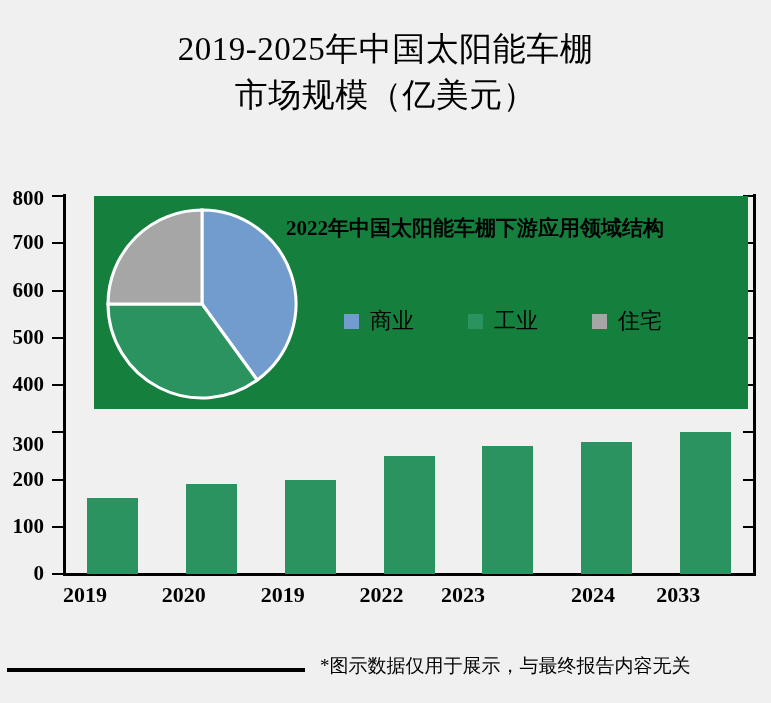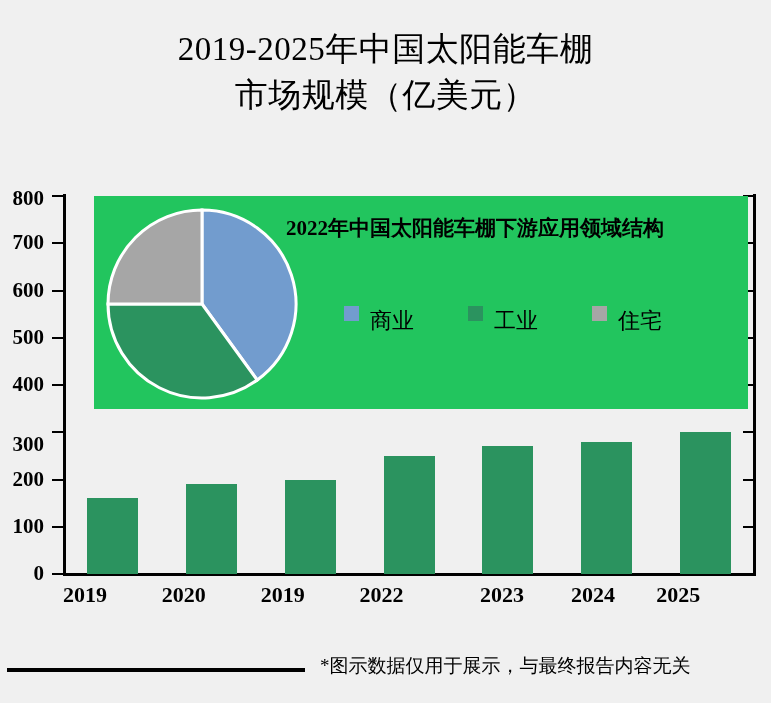--- a/index.html
+++ b/index.html
@@ -98,21 +98,21 @@
     bottom: 0;
   }
 
   
   .inset {
     position: absolute;
     left: 94px;
     top: 26px;    
     width: 654px;
     height: 213px;
-    background: #22c55e;
+    background: #15803d;
   }
   .inset-title {
     position: absolute;
     left: 192px;
     top: 18px;
     font-weight: bold;
     font-size: 21px;
     color: #000;
     white-space: nowrap;
     font-family: "Liberation Serif", "DejaVu Serif", serif;
@@ -126,20 +126,21 @@
   }
   .legend {
     position: absolute;
     left: 250px;
     top: 110px;
     display: flex;
     align-items: center;
   }
   .legend-item {
     display: flex;
+    align-items: center;
     margin-right: 54px;
   }
   .legend-swatch {
     width: 15px;
     height: 15px;
     margin-right: 11px;
   }
   .legend-text {
     font-size: 22px;
     color: #000;
@@ -216,23 +217,23 @@
       <div class="bar" title="2022: 250" style="left: 383.5px; width: 51px; height: 118.125px; bottom: 26px; background: rgb(43, 147, 95);"></div>
       <div class="bar" title="2023: 270" style="left: 482.357px; width: 51px; height: 127.575px; bottom: 26px; background: rgb(43, 147, 95);"></div>
       <div class="bar" title="2024: 280" style="left: 581.214px; width: 51px; height: 132.3px; bottom: 26px; background: rgb(43, 147, 95);"></div>
       <div class="bar" title="2025: 300" style="left: 680.071px; width: 51px; height: 141.75px; bottom: 26px; background: rgb(43, 147, 95);"></div>
     </div>
   <div id="xlabels-layer">
       <div class="xtick-label" style="left: 63px; width: 98.8571px;">2019</div>
       <div class="xtick-label" style="left: 161.857px; width: 98.8571px;">2020</div>
       <div class="xtick-label" style="left: 260.714px; width: 98.8571px;">2019</div>
       <div class="xtick-label" style="left: 359.571px; width: 98.8571px;">2022</div>
-      <div class="xtick-label" style="left: 480px; width: 98.8571px;">2023</div>
+      <div class="xtick-label" style="left: 441px; width: 98.8571px;">2023</div>
       <div class="xtick-label" style="left: 571px; width: 98.8571px;">2024</div>
-      <div class="xtick-label" style="left: 656.143px; width: 98.8571px;">2025</div>
+      <div class="xtick-label" style="left: 656.143px; width: 98.8571px;">2033</div>
     </div>
 
   <div class="inset">
 
     <div class="inset-title">2022年中国太阳能车棚下游应用领域结构</div>
 
     <div class="pie-wrap">
       <svg id="pie-svg" width="192" height="192" viewBox="0 0 192 192">
           <path d="M 96 96 L 96 2 A 94 94 0 0 1 151.25181371549246 172.04759747124507 Z" fill="#729CCE" stroke="#ffffff" stroke-width="3"></path>
           <path d="M 96 96 L 151.25181371549246 172.04759747124507 A 94 94 0 0 1 2 96.00000000000001 Z" fill="#2B935F" stroke="#ffffff" stroke-width="3"></path>

